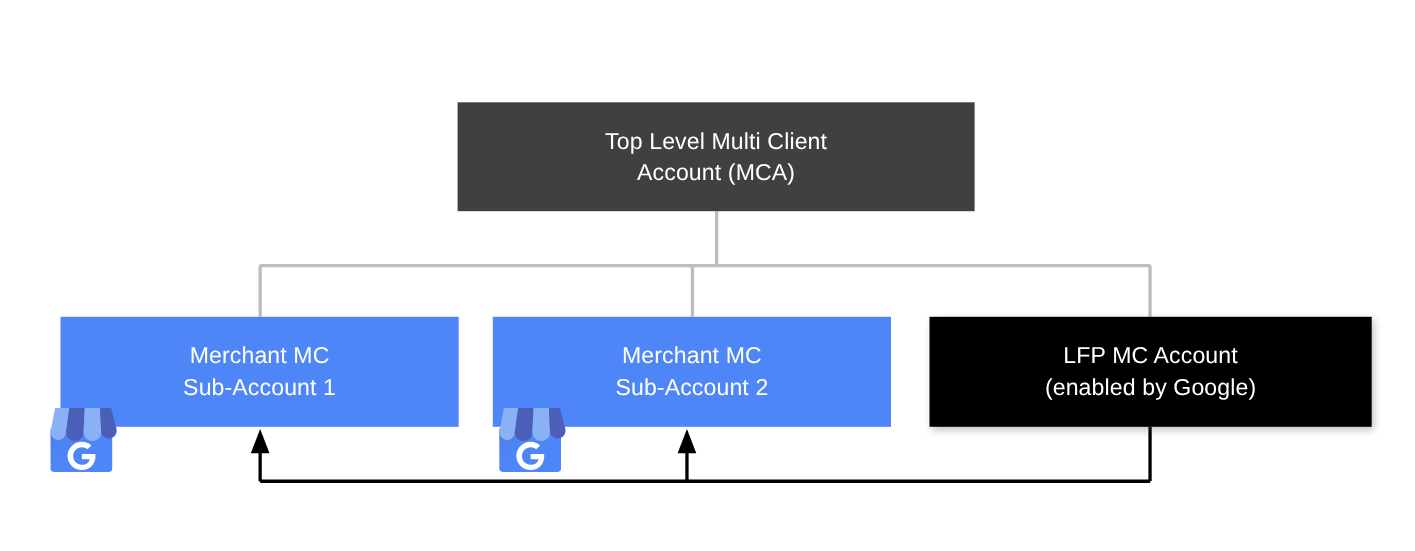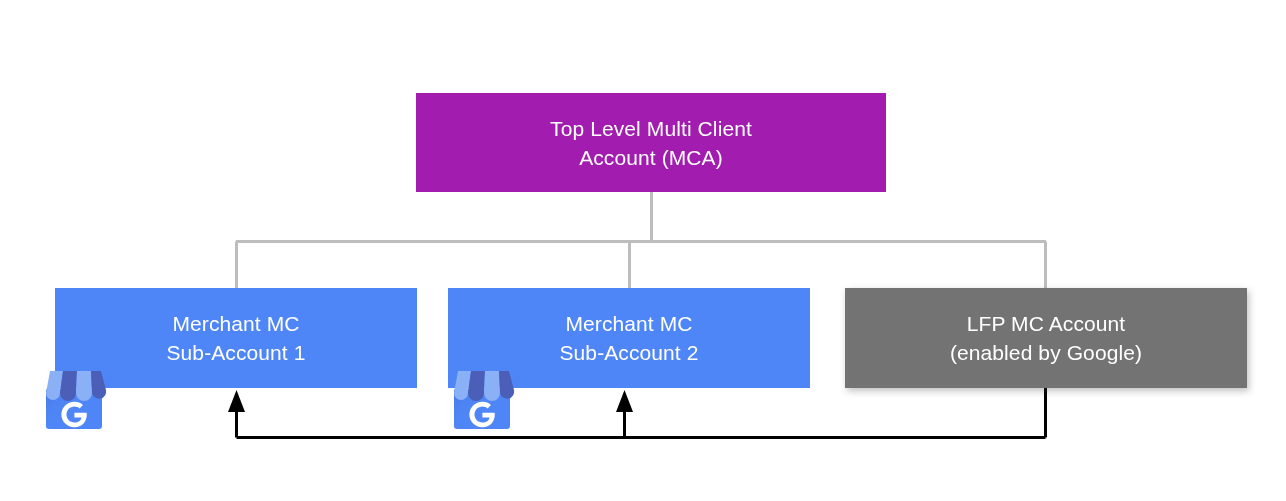--- a/index.html
+++ b/index.html
@@ -43,42 +43,42 @@
     display: block;
     white-space: pre-line;
   }
 
   
   #node-mca {
     left: 416px;
     top: 93px;
     width: 470px;
     height: 99px;
-    background: #a21caf;
+    background: #404040;
   }
   #node-sub1 {
     left: 55px;
     top: 288px;
     width: 362px;
     height: 100px;
     background: #4f86f7;
   }
   #node-sub2 {
     left: 448px;
     top: 288px;
     width: 362px;
     height: 100px;
     background: #4f86f7;
   }
   #node-lfp {
     left: 845px;
     top: 288px;
     width: 402px;
     height: 100px;
-    background: #737373;
+    background: #000000;
     box-shadow: 2px 3px 7px rgba(60, 64, 67, 0.33);
   }
 
   
   .gmb-icon {
     position: absolute;
     width: 72px;
     height: 72px;
     z-index: 6;
   }

